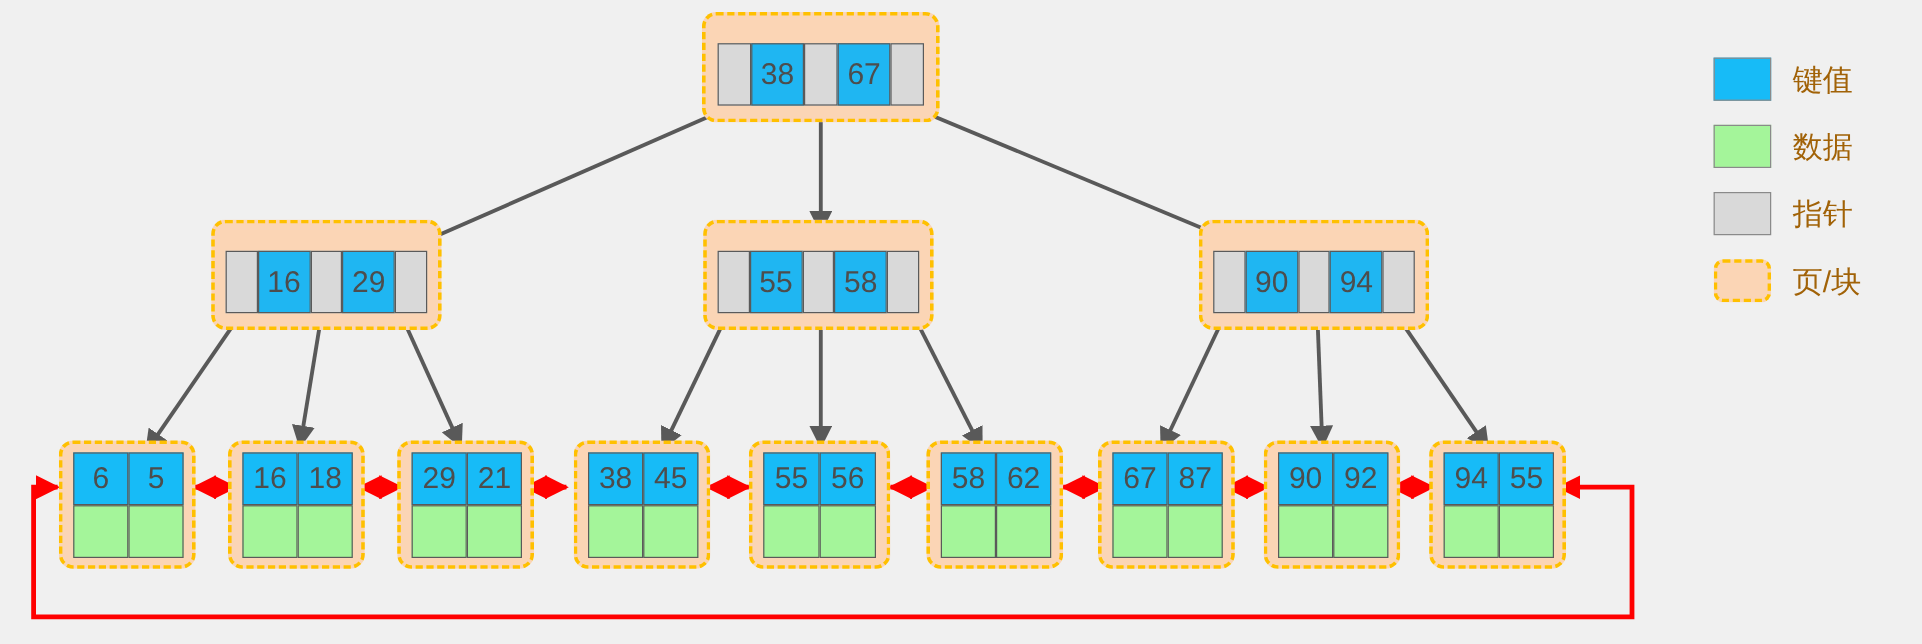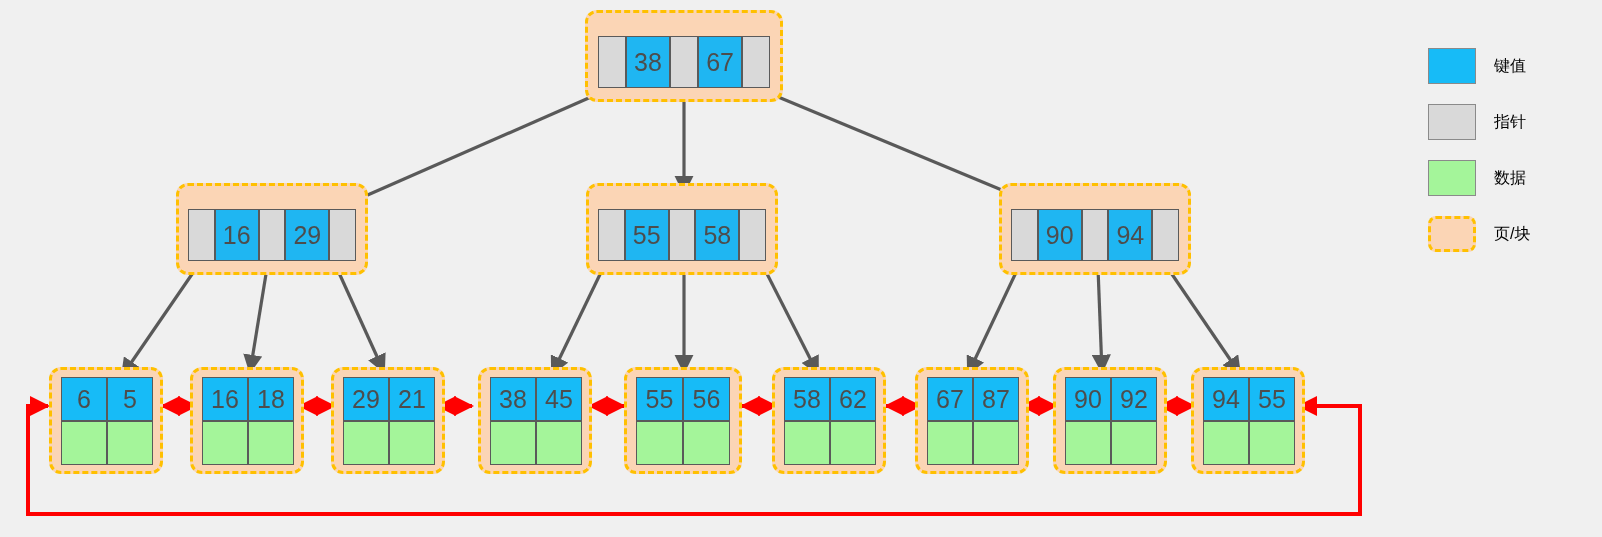--- a/index.html
+++ b/index.html
@@ -95,22 +95,22 @@
     height: 36px;
     box-sizing: border-box;
     margin-right: 18px;
     flex: 0 0 auto;
   }
   .swatch.keyc  { background: #17bbf7; border: 1px solid #8a8a8a; }
   .swatch.datac { background: #a4f59a; border: 1px solid #8a8a8a; }
   .swatch.ptrc  { background: #d9d9d9; border: 1px solid #8a8a8a; }
   .swatch.pagec { background: #fbd5b5; border: 3px dashed #ffc000; border-radius: 8px; }
   .legend-label {
-    font-size: 16px;
-    color: #000000;
+    font-size: 25px;
+    color: #a16207;
     white-space: nowrap;
   }
 
   
   .watermark {
     position: absolute;
     left: 1168px;
     top: 482px;
     font-size: 30px;
     color: #d8d8d8;
@@ -283,26 +283,26 @@
     <div class="cell data"></div>
     <div class="cell data"></div>
   </div>
 
   <div class="legend">
     <div class="legend-row">
       <div class="swatch keyc"></div>
       <div class="legend-label">键值</div>
     </div>
     <div class="legend-row">
+      <div class="swatch datac"></div>
+      <div class="legend-label">数据</div>
+    </div>
+    <div class="legend-row">
       <div class="swatch ptrc"></div>
       <div class="legend-label">指针</div>
-    </div>
-    <div class="legend-row">
-      <div class="swatch datac"></div>
-      <div class="legend-label">数据</div>
     </div>
     <div class="legend-row">
       <div class="swatch pagec"></div>
       <div class="legend-label">页/块</div>
     </div>
   </div>
 
 
 </div>
 

